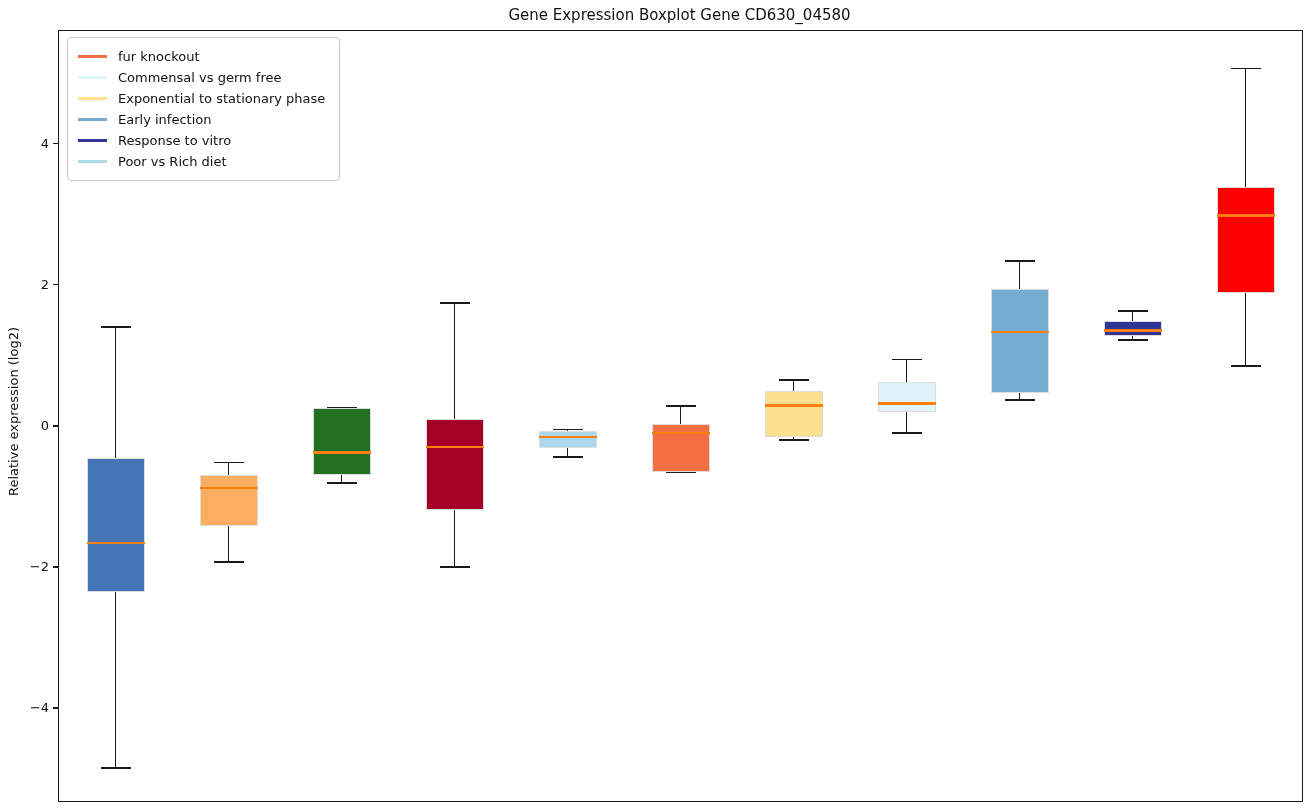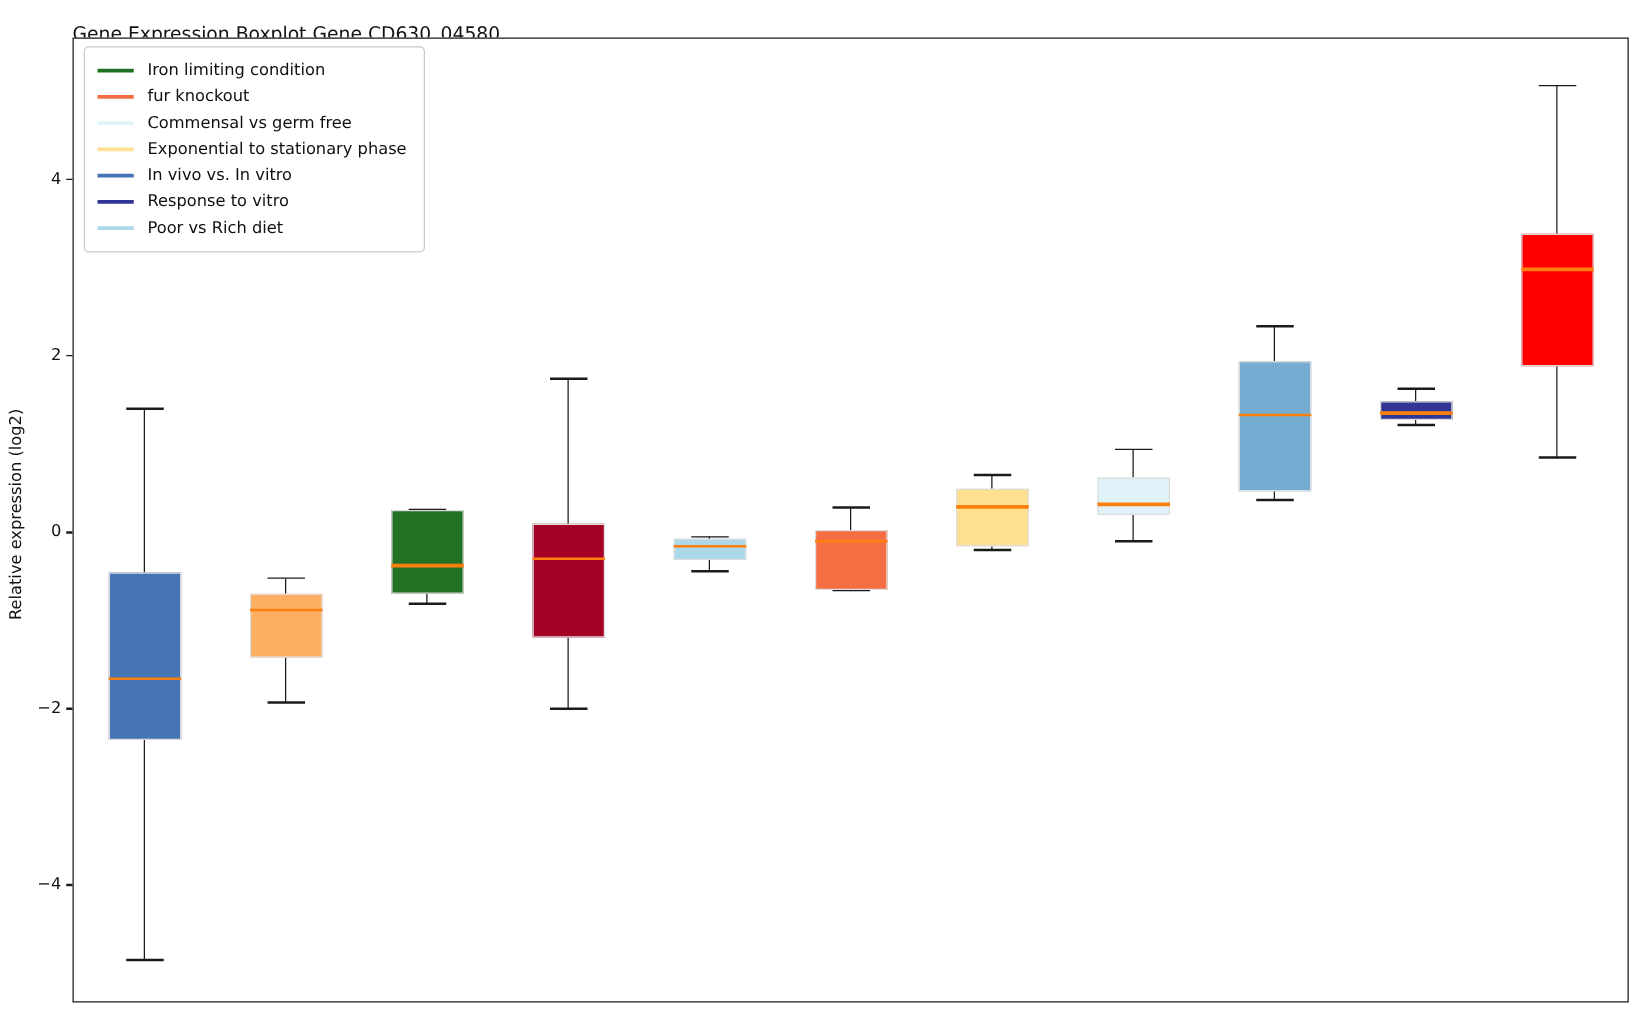--- a/index.html
+++ b/index.html
@@ -2,21 +2,21 @@
 <html><head>
 <meta charset="utf-8">
 <style>
   html,body{margin:0;padding:0;background:#fff;}
   #figure{
     position:relative;width:1309px;height:812px;background:#ffffff;
     font-family:"DejaVu Sans","Liberation Sans",sans-serif;color:#000;
     overflow:hidden;
   }
   #chart-title{
-    position:absolute;left:58px;top:18px;width:1243px;text-align:left;
+    position:absolute;left:58px;top:6px;width:1243px;text-align:center;
     font-size:15px;color:#111;
   }
   #y-axis-label{
     position:absolute;left:-97px;top:404px;width:220px;text-align:center;
     font-size:13px;color:#111;
     transform:rotate(-90deg);transform-origin:center center;
   }
   #plot-area{
     position:absolute;left:58px;top:30px;width:1243px;height:770px;
     border:1.5px solid #1a1a1a;background:#fff;
@@ -146,38 +146,34 @@
           <div class="whisker" style="left: 1185.75px; top: 261.603px; height: 73.3333px;"></div>
           <div class="cap" style="left: 1171.5px; width: 30px; top: 36.6218px;"></div>
           <div class="cap" style="left: 1171.5px; width: 30px; top: 334.186px;"></div>
           <div class="box" style="left: 1157.5px; width: 58px; top: 155.833px; height: 105.769px; background: rgb(255, 0, 0);"></div>
           <div class="median" style="left: 1157.5px; width: 58px; top: 183.494px; background: rgb(255, 127, 14);"></div>
         </div>
       </div>
     <div id="legend">
       <div id="legend-items">
           <div class="legend-item">
-            <div class="legend-swatch" style="background: rgb(34, 113, 34);"></div>
-            <div class="legend-label">Iron limiting condition</div>
-          </div>
-          <div class="legend-item">
             <div class="legend-swatch" style="background: rgb(244, 109, 67);"></div>
             <div class="legend-label">fur knockout</div>
           </div>
           <div class="legend-item">
             <div class="legend-swatch" style="background: rgb(224, 243, 248);"></div>
             <div class="legend-label">Commensal vs germ free</div>
           </div>
           <div class="legend-item">
             <div class="legend-swatch" style="background: rgb(254, 224, 144);"></div>
             <div class="legend-label">Exponential to stationary phase</div>
           </div>
           <div class="legend-item">
-            <div class="legend-swatch" style="background: rgb(69, 117, 180);"></div>
-            <div class="legend-label">In vivo vs. In vitro</div>
+            <div class="legend-swatch" style="background: rgb(116, 173, 209);"></div>
+            <div class="legend-label">Early infection</div>
           </div>
           <div class="legend-item">
             <div class="legend-swatch" style="background: rgb(49, 54, 149);"></div>
             <div class="legend-label">Response to vitro</div>
           </div>
           <div class="legend-item">
             <div class="legend-swatch" style="background: rgb(171, 217, 233);"></div>
             <div class="legend-label">Poor vs Rich diet</div>
           </div>
         </div>

